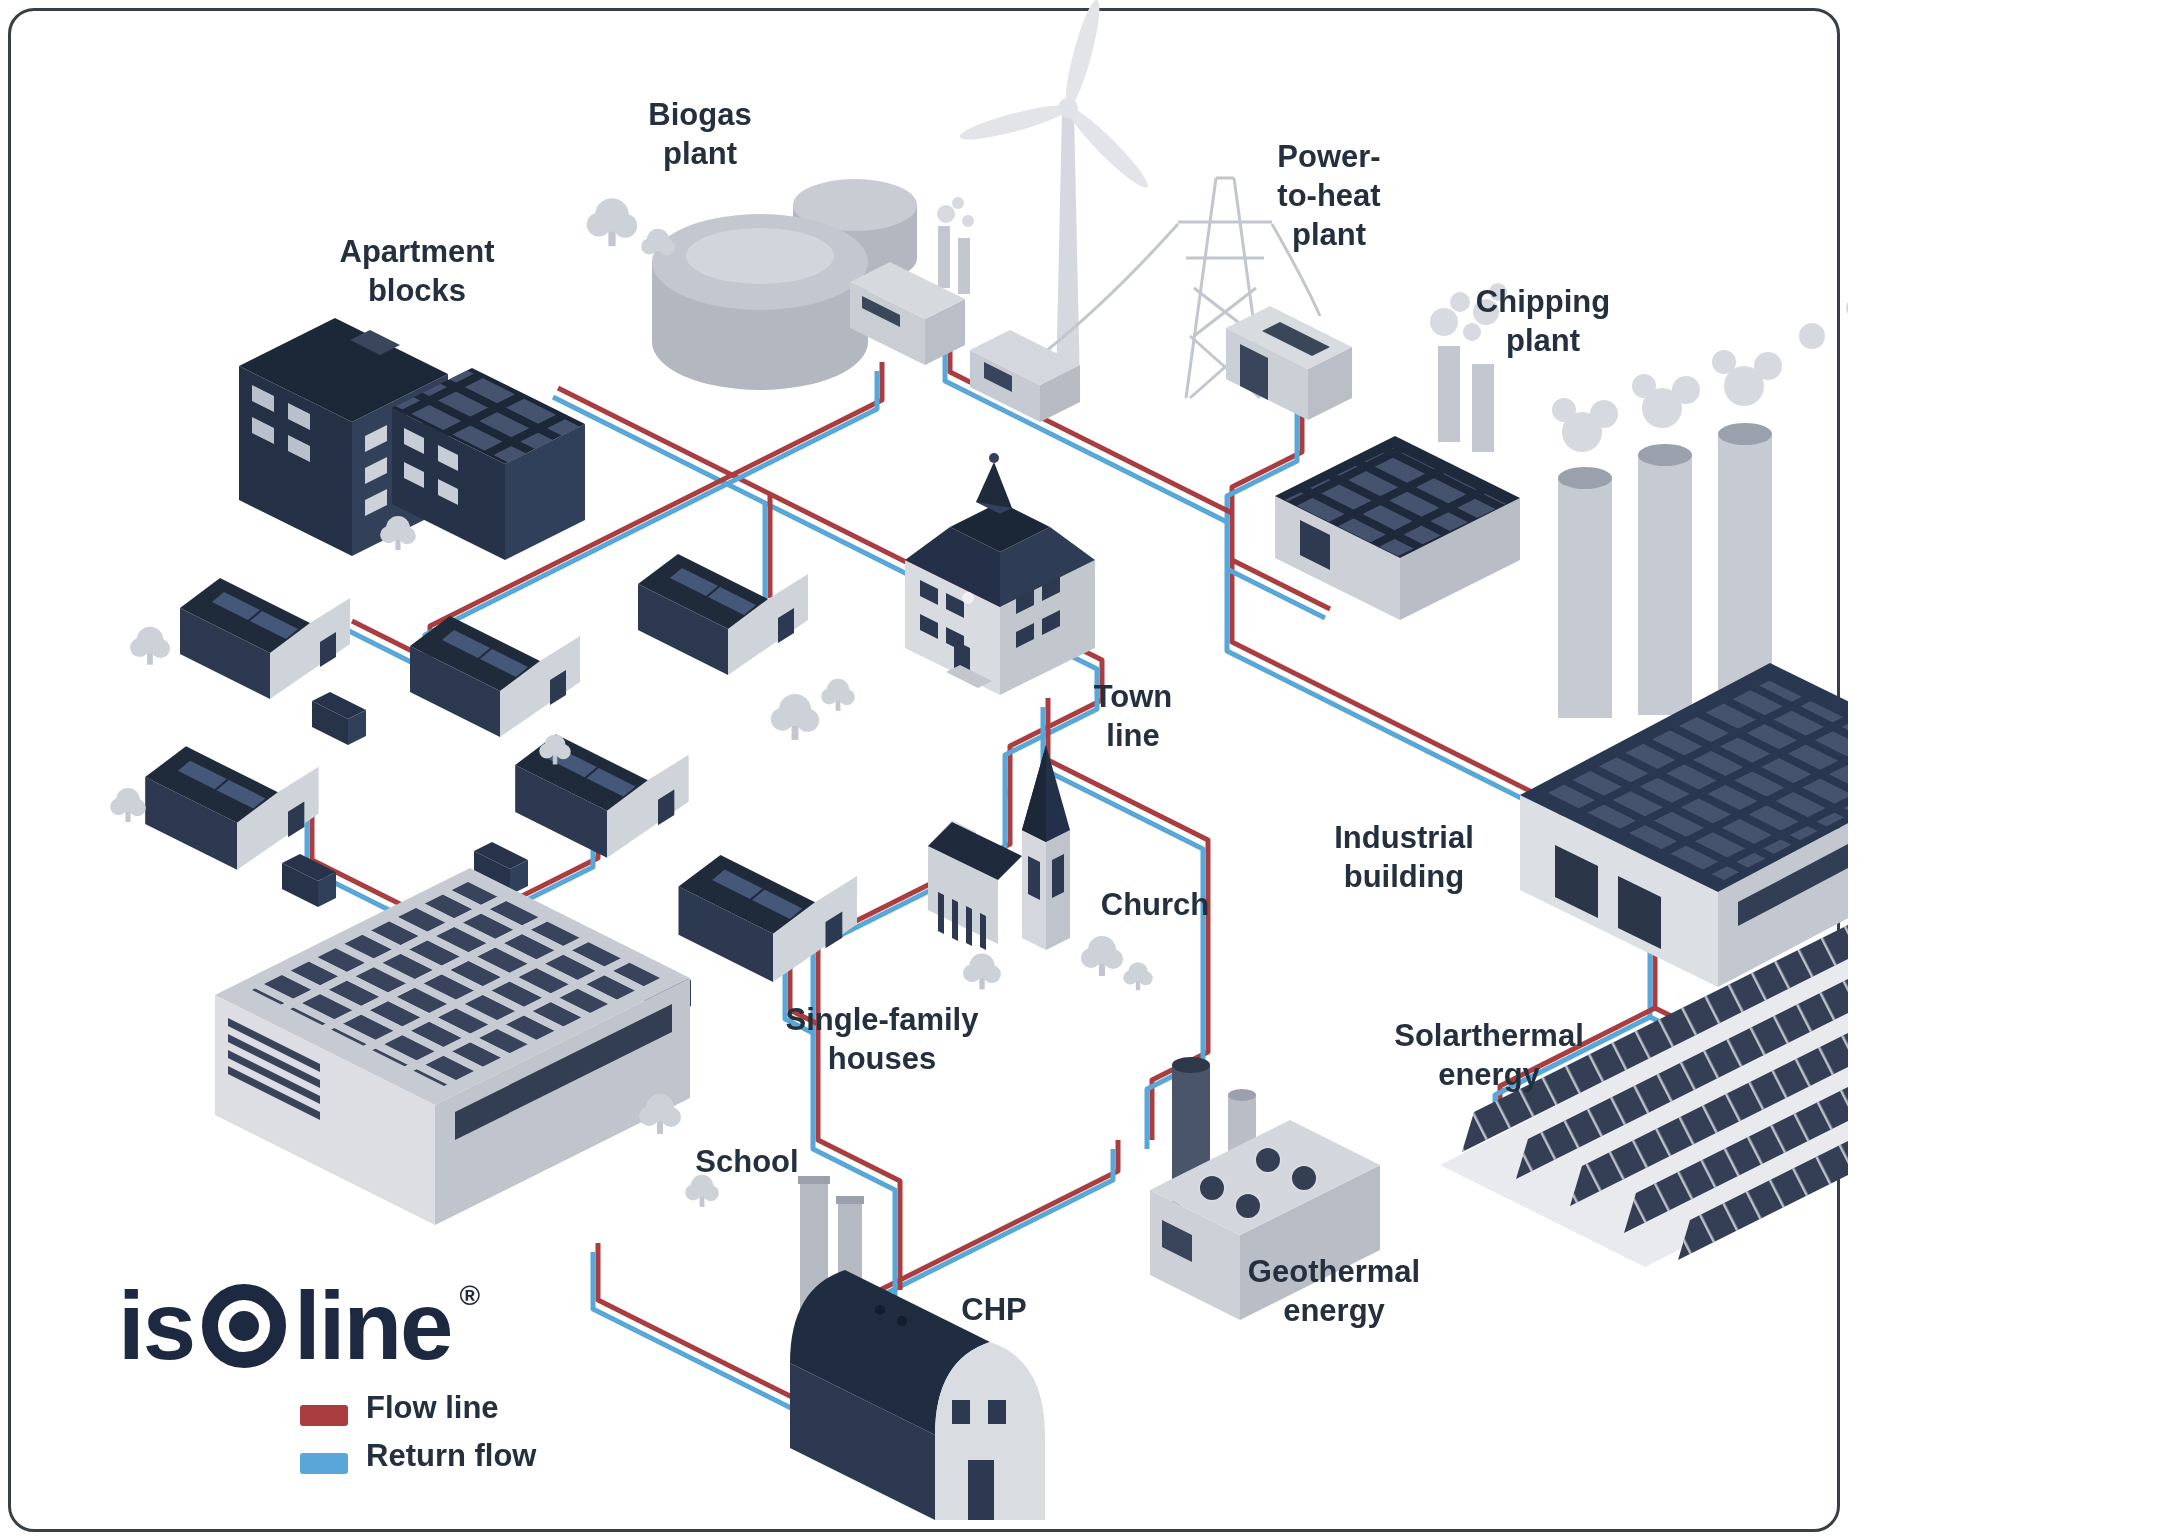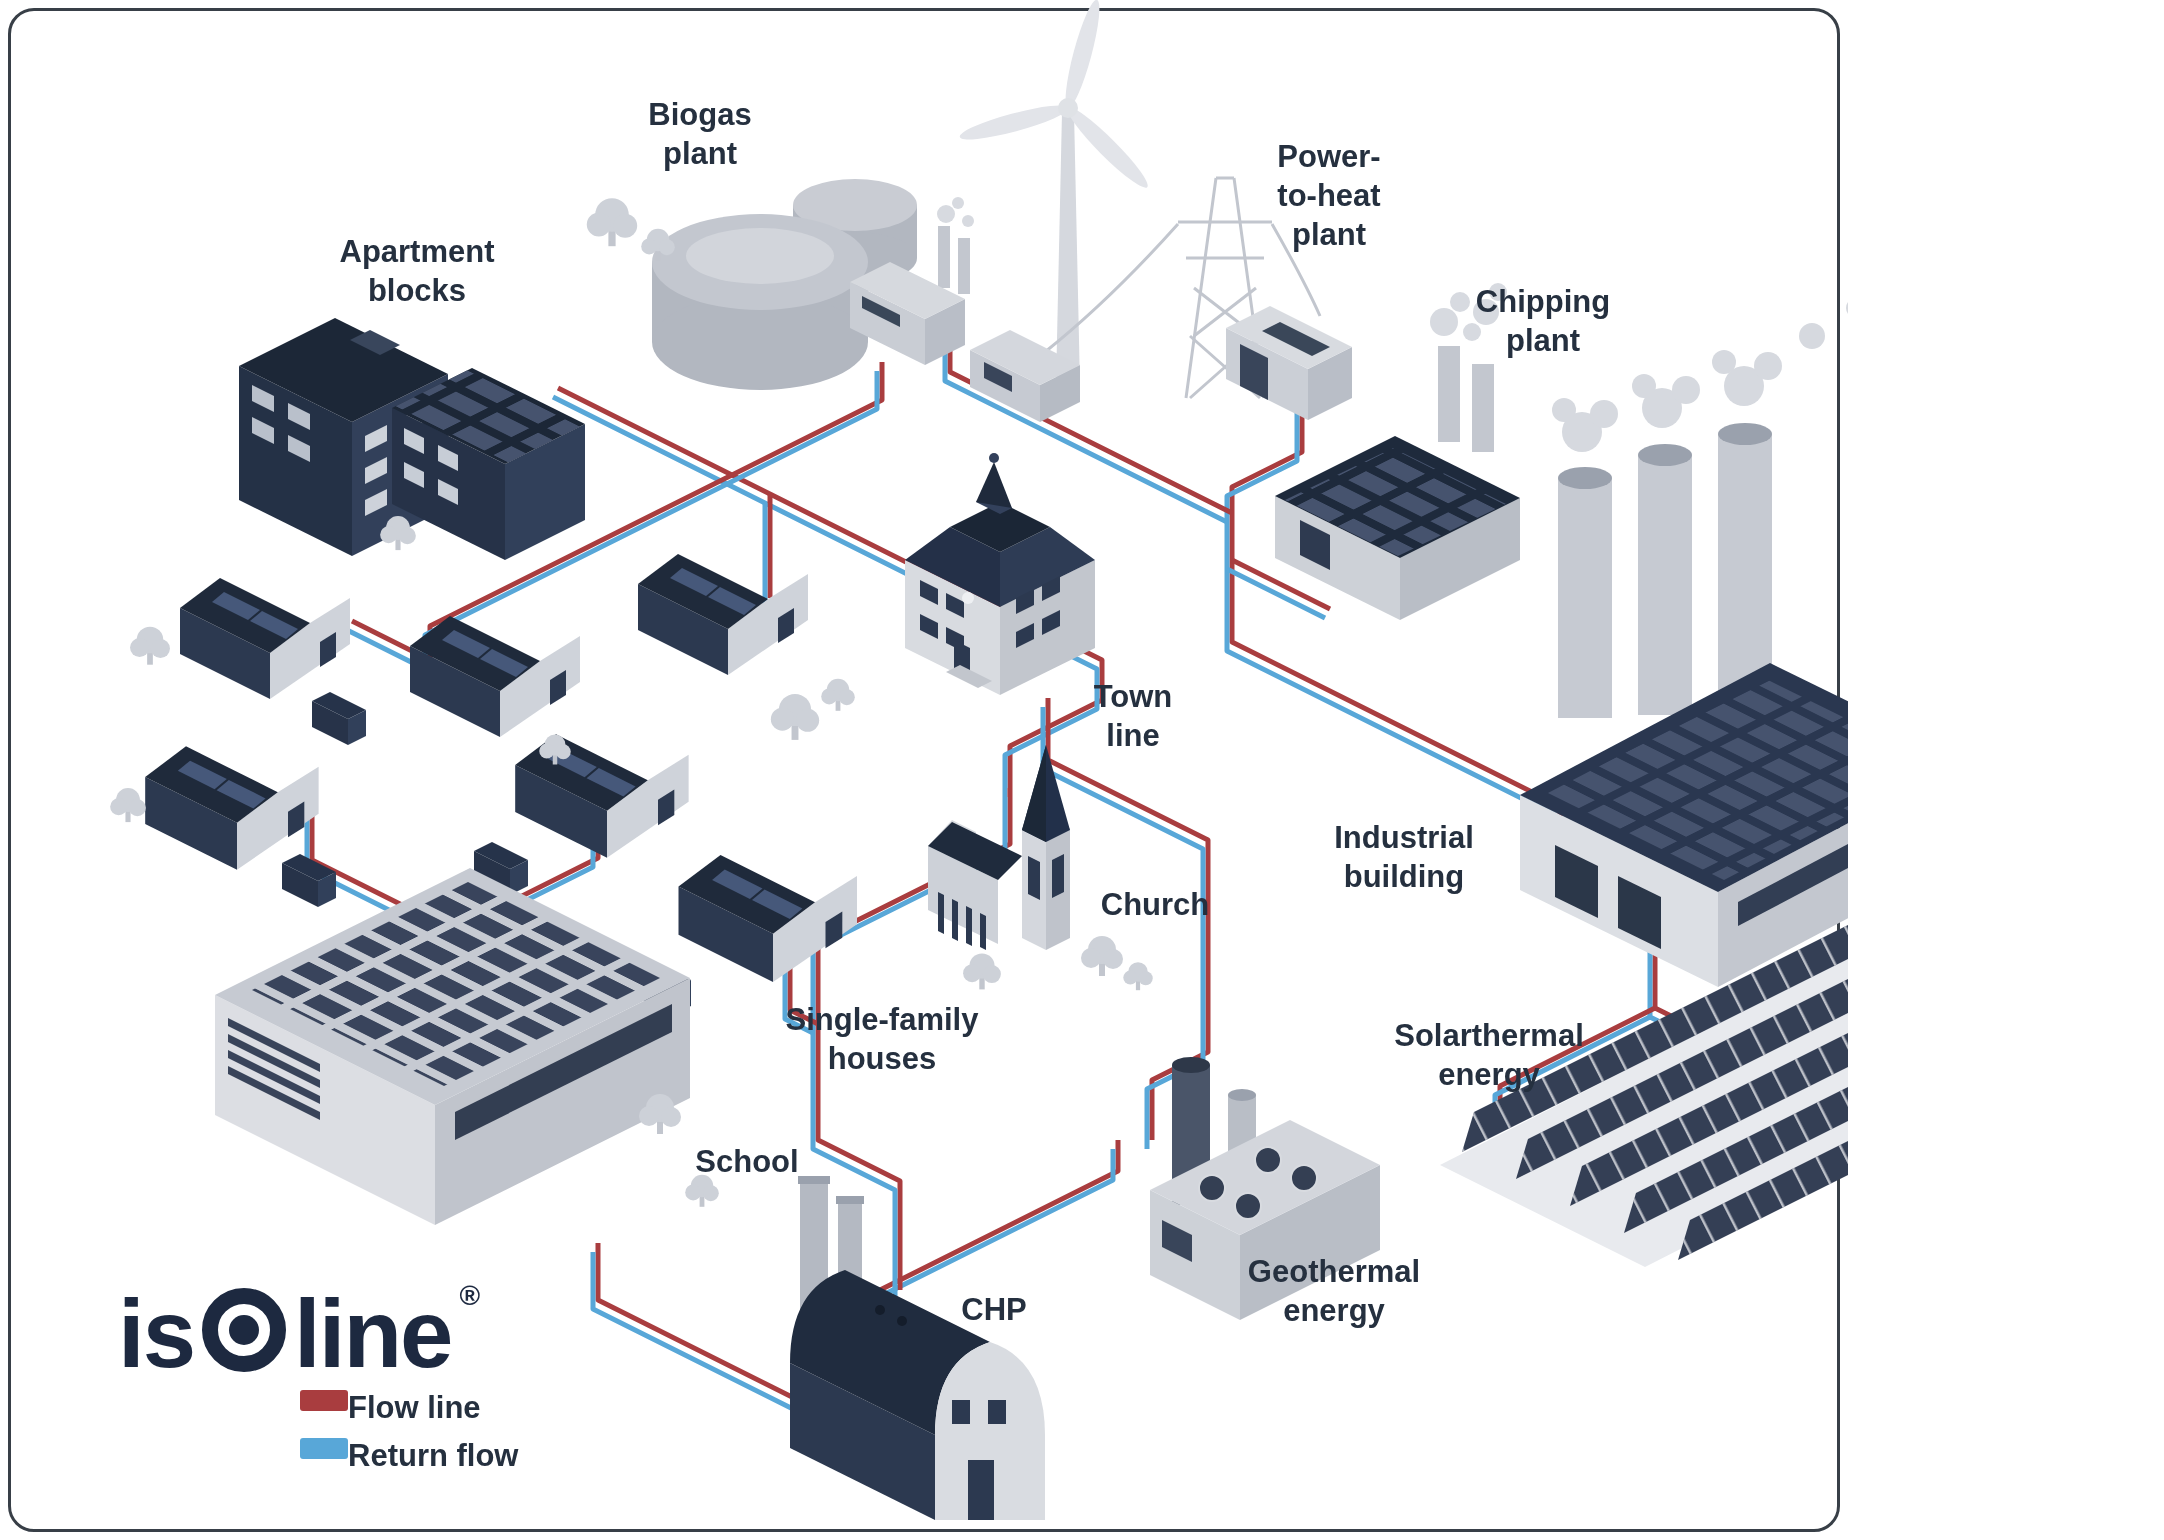--- a/index.html
+++ b/index.html
@@ -7,27 +7,27 @@
          font-family:"Liberation Sans", sans-serif;}
   .frame{position:absolute;inset:8px;border:3px solid #383f47;border-radius:26px;pointer-events:none;}
   svg.scene{position:absolute;left:0;top:0;width:2164px;height:1540px;}
   .lbl{position:absolute;transform:translate(-50%,-50%);font-size:31px;font-weight:600;
        color:#25303f;text-align:center;line-height:1.25;white-space:pre-line;}
   
   .pr{stroke:var(--flow,#a93d3f);stroke-width:5;fill:none;stroke-linejoin:round;}
   .pb{stroke:var(--return,#58a7d8);stroke-width:5;fill:none;stroke-linejoin:round;}
   
   .logo{position:absolute;left:118px;top:1278px;display:flex;align-items:center;gap:8px;color:#1d2940;}
-  .logo .word{font-size:96px;font-weight:700;letter-spacing:-2px;line-height:1;margin-top:8px;}
+  .logo .word{font-size:96px;font-weight:700;letter-spacing:-2px;line-height:1;}
   .logo-o{position:relative;display:inline-block;width:52px;height:52px;border:16px solid #1d2940;border-radius:50%;}
   .logo-o::after{content:'';position:absolute;left:50%;top:50%;width:30px;height:30px;margin:-15px 0 0 -15px;
                  background:#1d2940;border-radius:50%;}
   .logo .reg{font-size:28px;font-weight:700;align-self:flex-start;margin-top:2px;}
   .legend{position:absolute;left:300px;top:1390px;display:flex;flex-direction:column;gap:12px;}
-  .legend .row{display:flex;align-items:flex-start;}
+  .legend .row{display:flex;align-items:flex-end;gap:18px;}
   .sw{width:48px;height:21px;border-radius:3px;}
   .sw.flow{background:var(--flow,#a93d3f);}
   .sw.ret{background:var(--return,#58a7d8);}
   .legend .txt{font-size:31px;font-weight:600;color:#25303f;}
 </style>
 </head>
 <body>
 
 <div class="stage">
   <div class="frame"></div>

